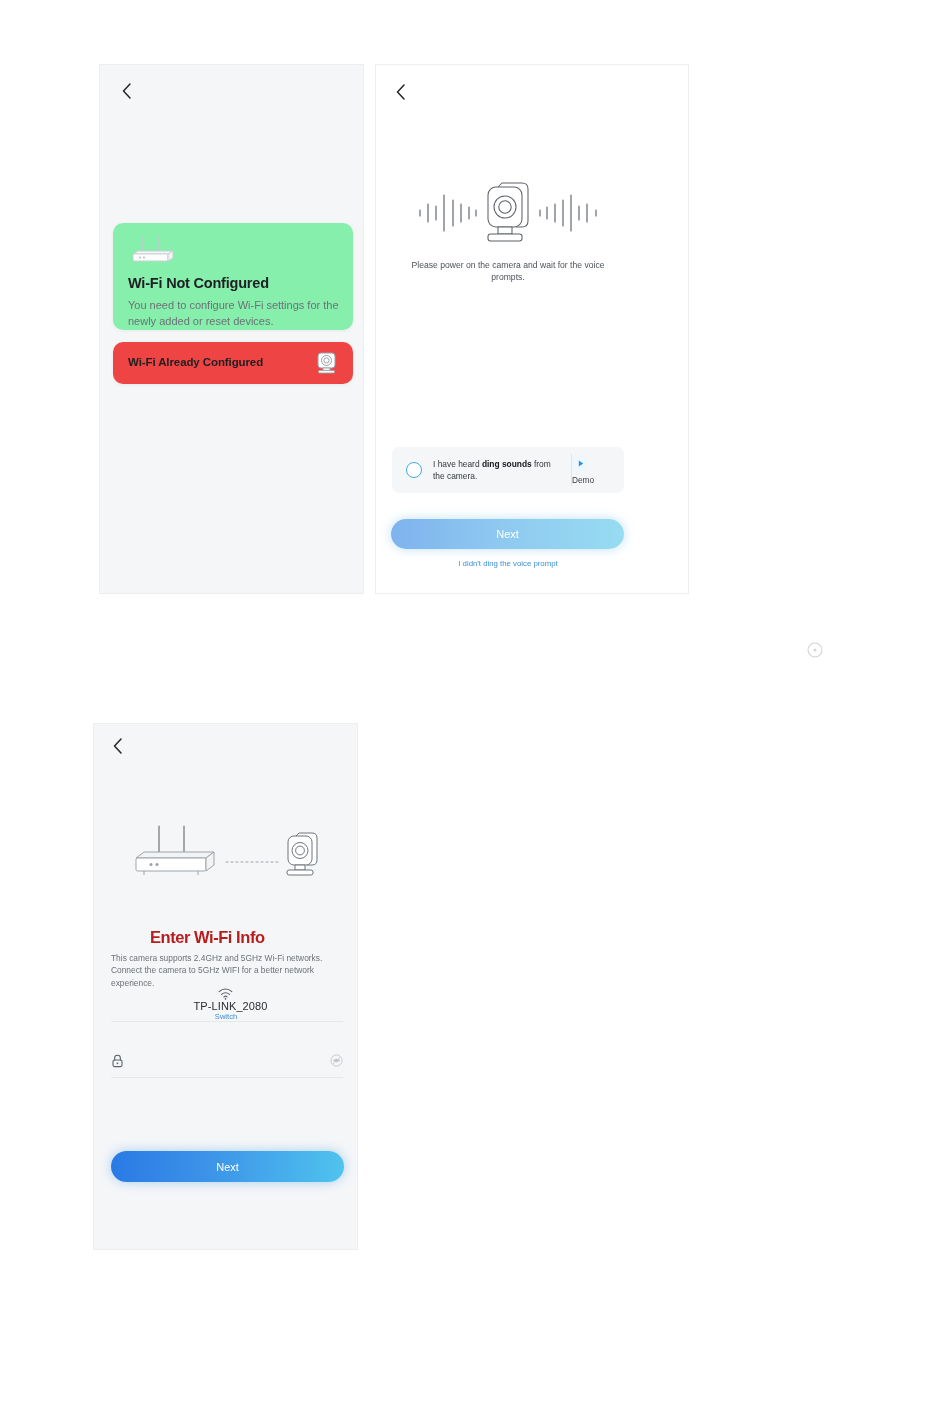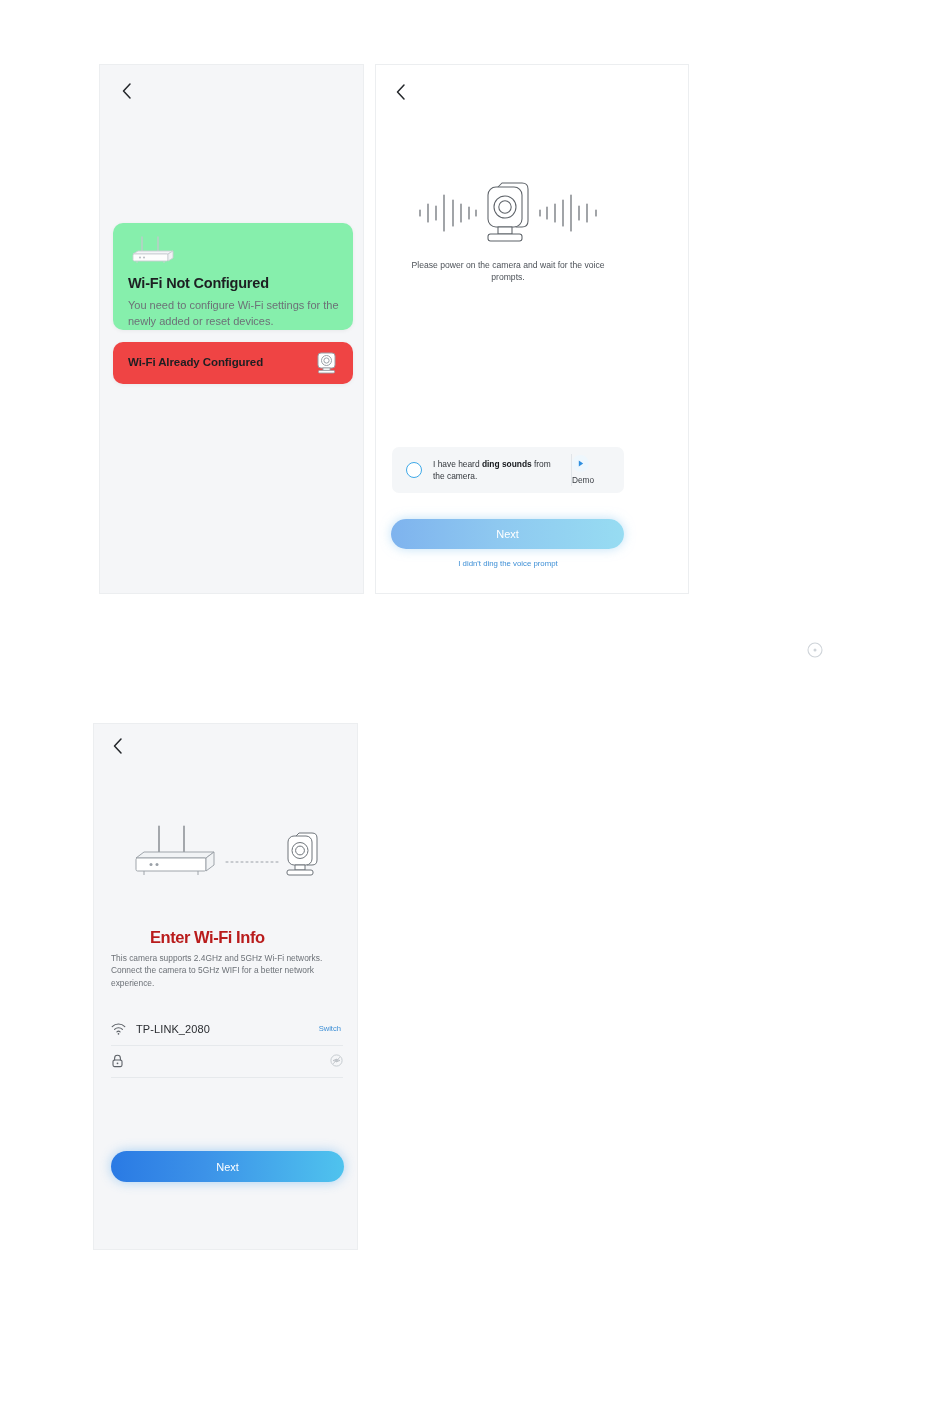--- a/index.html
+++ b/index.html
@@ -116,21 +116,21 @@
   }
   .info-desc {
     position:absolute; left: 17px; top: 228px; width: 235px;
     font-size: 8.4px; line-height: 1.48; color:#6c7177;
   }
   .field-row {
     position:absolute; left: 17px; width: 232px; height: 34px;
     border-bottom: 1px solid #e6e9ec;
     display:flex; align-items:center;
   }
-  #field-ssid { top: 288px; }
+  #field-ssid { top: 264px; flex-direction: column; }
   #field-password { top: 320px; }
   .field-icon { width: 18px; flex:0 0 auto; display:flex; align-items:center; }
   .field-value {
     margin-left: 7px; font-size: 11px; color: #2a2d31; flex:1 1 auto;
     letter-spacing: 0.1px;
   }
   .field-action { font-size: 7.6px; color:#3d8fd6; cursor:pointer; padding-right:2px; }
   .eye-btn { cursor:pointer; display:flex; align-items:center; }
   #next-wifi-info {
     left: 17px; top: 427px; width: 233px; height: 31px;

